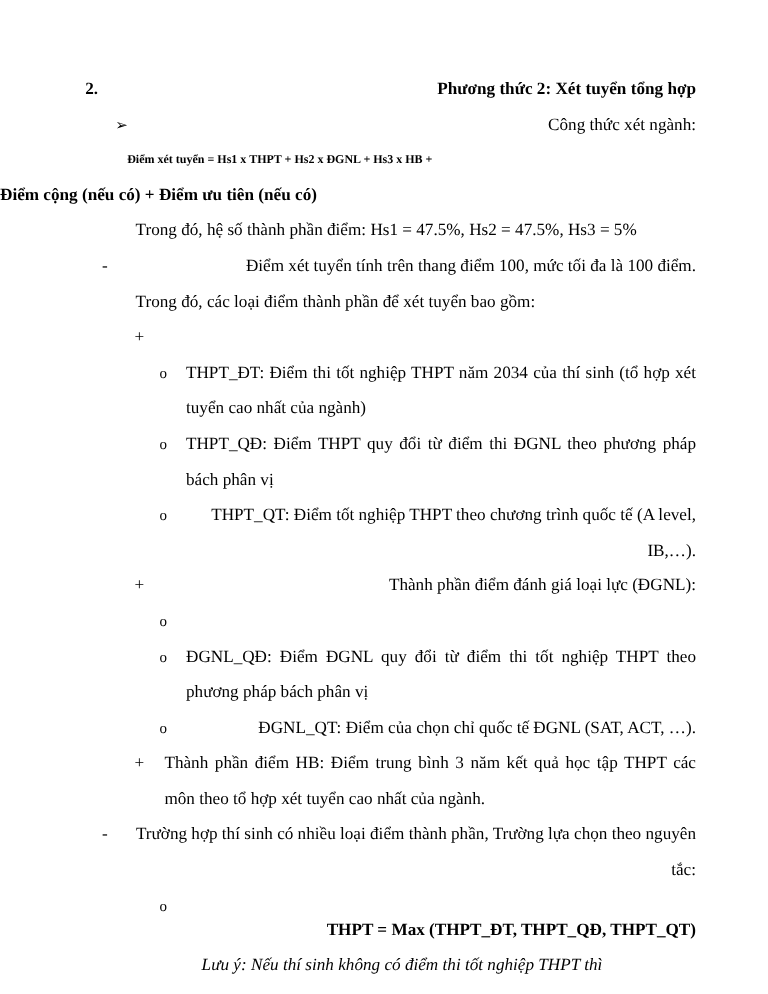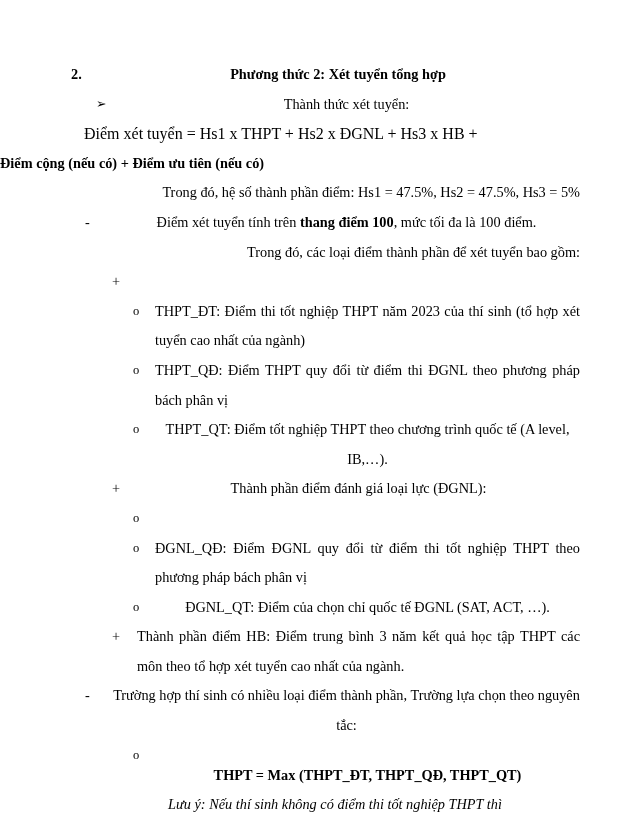--- a/index.html
+++ b/index.html
@@ -40,56 +40,56 @@
     text-align: left;
     white-space: pre;
   }
   .txt {
     flex: 1 1 auto;
     text-align: justify;
     text-justify: inter-word;
     padding-right: 60px;
   }
   .txt.nojustify {
-    text-align: center;
+    text-align: right;
   }
 
   
   .lvl-num {
     padding-left: 71px;
   }
   .lvl-num .marker { width: 25px; font-weight: bold; }
   .lvl-num .txt { font-weight: bold; }
 
   
   .lvl-arrow {
     padding-left: 96px;
   }
   .lvl-arrow .marker { width: 17px; font-size: 12.5px; }
 
   
   .formula {
-    padding-left: 84px;
-    font-weight: normal;
-    font-size: 16px;
+    padding-left: 106px;
+    font-weight: bold;
+    font-size: 10px;
     line-height: 29.6px;
   }
   .formula-2 {
     font-weight: bold;
     font-size: 14.3px;
     line-height: 29.6px;
   }
 
   
   .cont {
     padding-left: 113px;
     font-size: 14.3px;
     line-height: 29.6px;
     padding-right: 60px;
-    text-align: right;
+    text-align: left;
   }
 
   
   .lvl-dash {
     padding-left: 85px;
   }
   .lvl-dash .marker { width: 28px; }
 
   
   .lvl-plus {
@@ -106,36 +106,36 @@
 
   
   .note {
     padding-left: 168px;
     font-style: italic;
     font-size: 14.3px;
     line-height: 29.6px;
     padding-right: 60px;
   }
 
-  b, .b { font-weight: bold; margin-top: 28px; }
+  b, .b { font-weight: normal; margin-top: 28px; }
 </style>
 </head>
 <body>
 
 <div class="page">
   <div class="doc-body">
 
     <div class="row lvl-num">
       <span class="marker">2.</span>
       <span class="txt nojustify">Phương thức 2: Xét tuyển tổng hợp</span>
     </div>
 
     <div class="row lvl-arrow">
       <span class="marker">➢</span>
-      <span class="txt nojustify">Thành thức xét tuyển:</span>
+      <span class="txt nojustify">Công thức xét ngành:</span>
     </div>
 
     <div class="formula">Điểm xét tuyển =  Hs1 x THPT + Hs2 x ĐGNL + Hs3 x HB +</div>
 
     <div class="formula-2">Điểm cộng (nếu có) + Điểm ưu tiên (nếu có)</div>
 
     <div class="cont">Trong đó, hệ số thành phần điểm:  Hs1 = 47.5%, Hs2 =  47.5%, Hs3 = 5%</div>
 
     <div class="row lvl-dash">
       <span class="marker">-</span>
@@ -143,21 +143,21 @@
     </div>
 
     <div class="cont">Trong đó, các loại điểm thành phần để xét tuyển bao gồm:</div>
 
     <div class="row lvl-plus">
       <span class="marker">+</span>
     </div>
 
     <div class="row lvl-circle">
       <span class="marker">o</span>
-      <span class="txt">THPT_ĐT: Điểm thi tốt nghiệp THPT năm 2023 của thí sinh (tổ hợp xét tuyển cao nhất của ngành)</span>
+      <span class="txt">THPT_ĐT: Điểm thi tốt nghiệp THPT năm 2034 của thí sinh (tổ hợp xét tuyển cao nhất của ngành)</span>
     </div>
     <div class="row lvl-circle">
       <span class="marker">o</span>
       <span class="txt"> THPT_QĐ: Điểm THPT quy đổi từ điểm thi ĐGNL theo phương pháp bách phân vị</span>
     </div>
     <div class="row lvl-circle">
       <span class="marker">o</span>
       <span class="txt nojustify">THPT_QT: Điểm tốt nghiệp THPT theo chương trình quốc tế (A level, IB,…).</span>
     </div>
 

